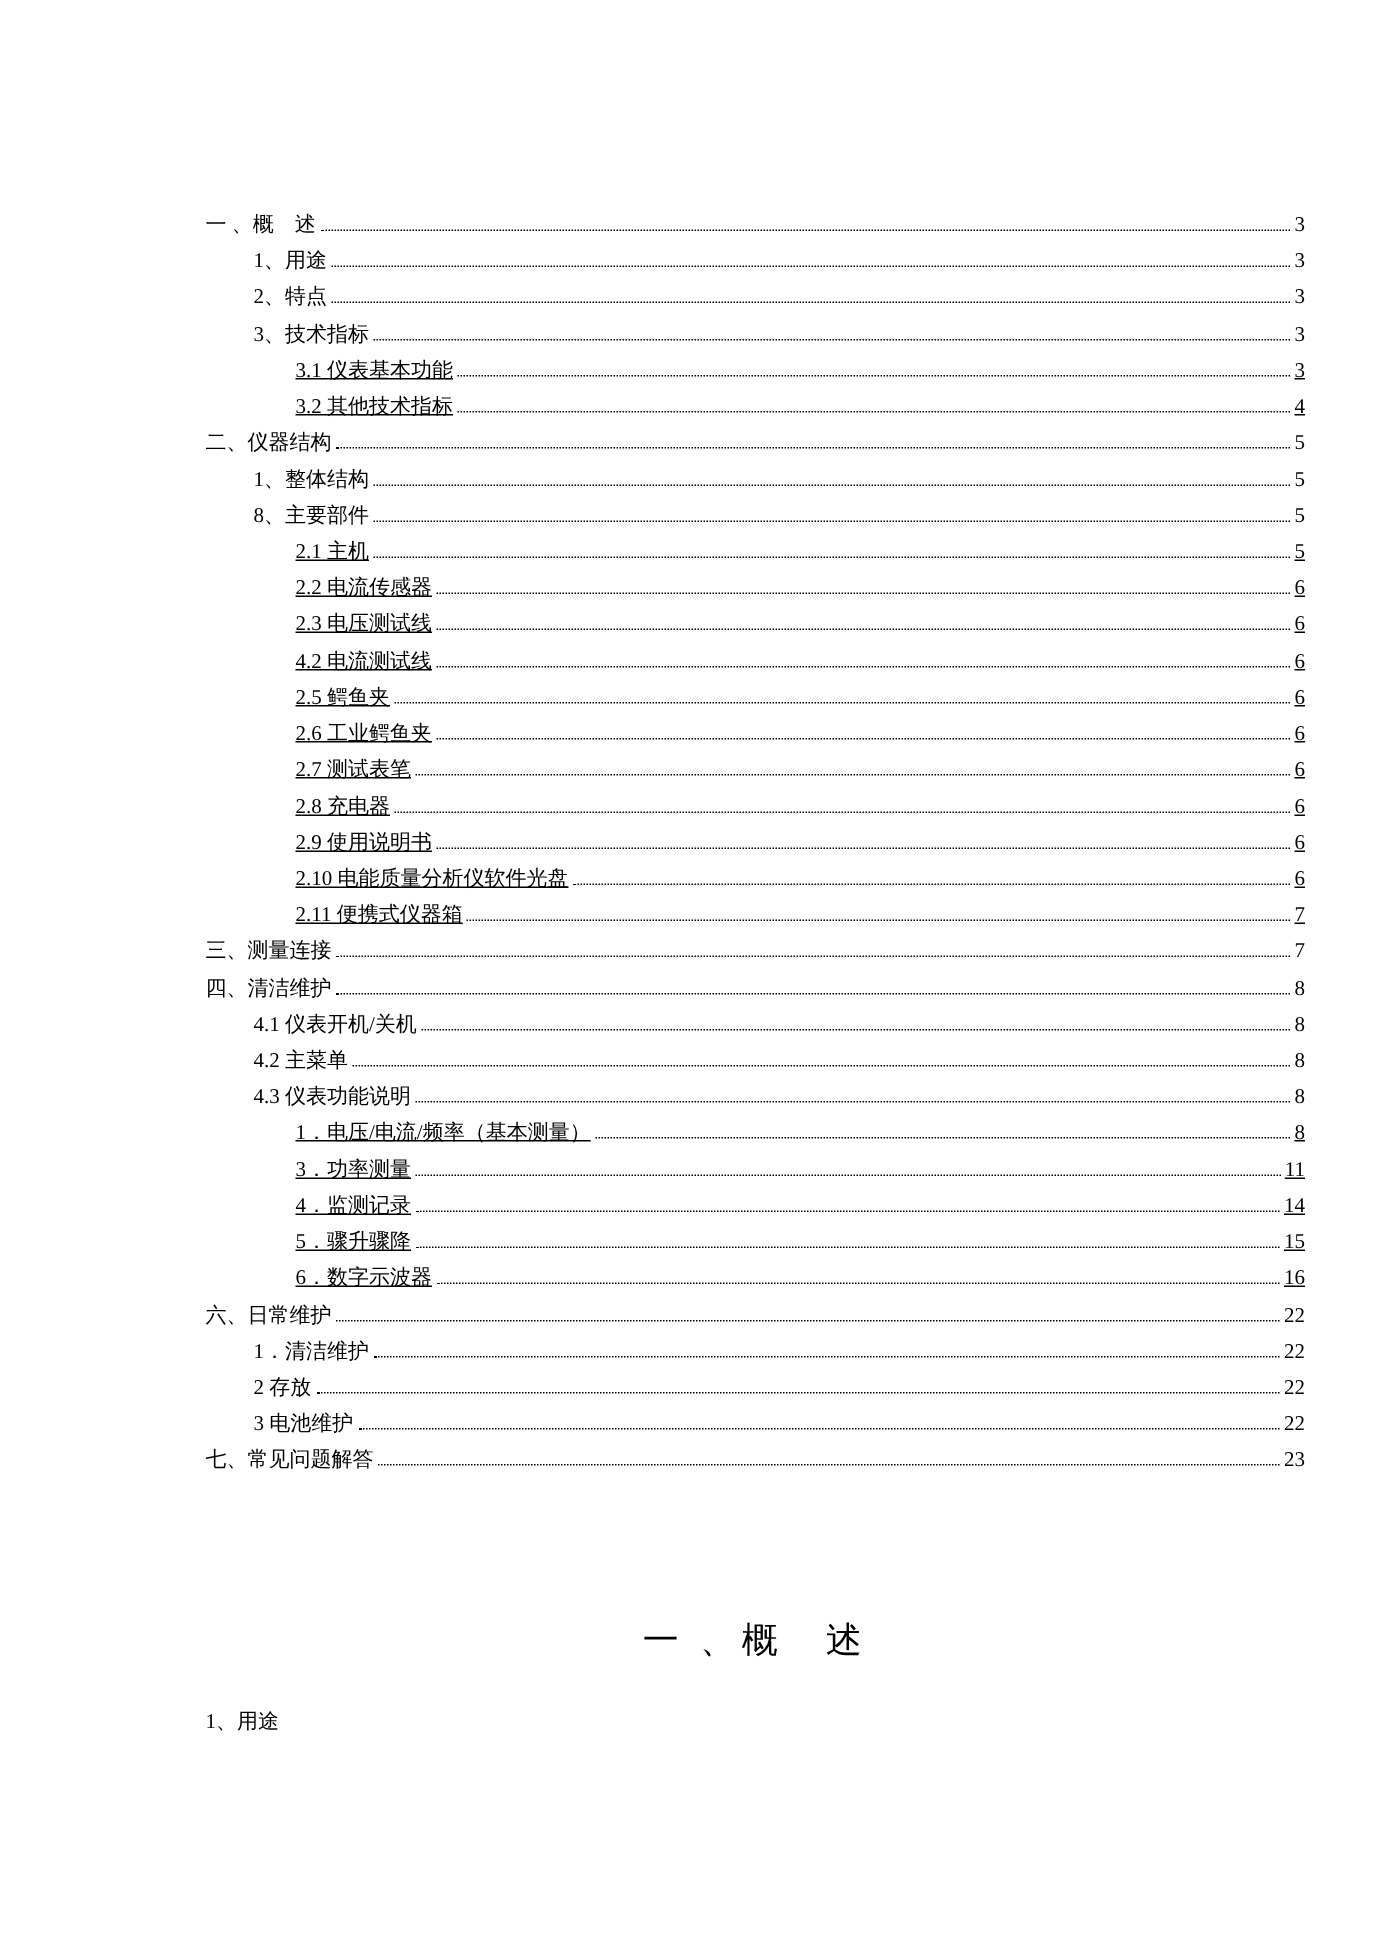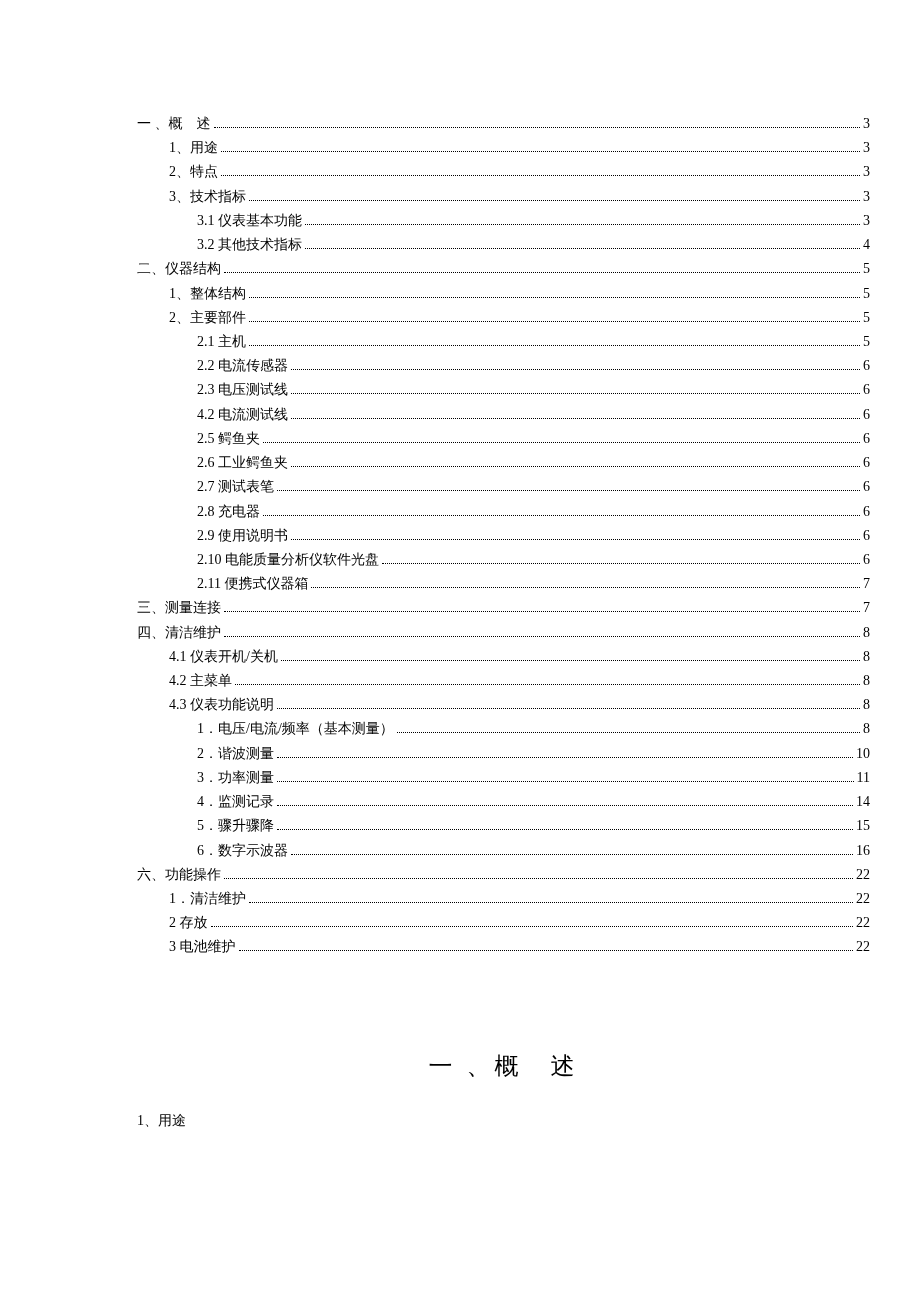--- a/index.html
+++ b/index.html
@@ -6,33 +6,34 @@
       margin: 0;
       padding: 0;
       background: #fff;
       font-family: "SimSun", "宋体", serif;
       font-size: 14px;
       color: #000;
       width: 920px;
     }
     .page {
       padding: 112px 50px 50px 137px;
+      margin-top: 27px;
     }
     .toc {
       width: 100%;
     }
     .toc-entry {
       display: flex;
       align-items: baseline;
       line-height: 1.73;
       white-space: nowrap;
     }
     .toc-entry.level-0 { padding-left: 0; }
     .toc-entry.level-1 { padding-left: 32px; }
-    .toc-entry.level-2 { padding-left: 60px; }
+    .toc-entry.level-2 { padding-left: 60px; text-decoration: underline; }
     .toc-title {
       flex: 0 0 auto;
     }
     .toc-leader {
       flex: 1 1 auto;
       border-bottom: 1px dotted #000;
       margin: 0 3px;
       height: 0.85em;
     }
     .toc-page {
@@ -91,21 +92,21 @@
         <span class="toc-title">二、仪器结构</span>
         <span class="toc-leader"></span>
         <span class="toc-page">5</span>
       </div>
       <div class="toc-entry level-1">
         <span class="toc-title">1、整体结构</span>
         <span class="toc-leader"></span>
         <span class="toc-page">5</span>
       </div>
       <div class="toc-entry level-1">
-        <span class="toc-title">2、主要部件</span>
+        <span class="toc-title">8、主要部件</span>
         <span class="toc-leader"></span>
         <span class="toc-page">5</span>
       </div>
       <div class="toc-entry level-2">
         <span class="toc-title">2.1 主机</span>
         <span class="toc-leader"></span>
         <span class="toc-page">5</span>
       </div>
       <div class="toc-entry level-2">
         <span class="toc-title">2.2 电流传感器</span>
@@ -181,61 +182,61 @@
         <span class="toc-title">4.3 仪表功能说明</span>
         <span class="toc-leader"></span>
         <span class="toc-page">8</span>
       </div>
       <div class="toc-entry level-2">
         <span class="toc-title">1．电压/电流/频率（基本测量）</span>
         <span class="toc-leader"></span>
         <span class="toc-page">8</span>
       </div>
       <div class="toc-entry level-2">
-        <span class="toc-title">2．谐波测量</span>
-        <span class="toc-leader"></span>
-        <span class="toc-page">10</span>
-      </div>
-      <div class="toc-entry level-2">
         <span class="toc-title">3．功率测量</span>
         <span class="toc-leader"></span>
         <span class="toc-page">11</span>
       </div>
       <div class="toc-entry level-2">
         <span class="toc-title">4．监测记录</span>
         <span class="toc-leader"></span>
         <span class="toc-page">14</span>
       </div>
       <div class="toc-entry level-2">
         <span class="toc-title">5．骤升骤降</span>
         <span class="toc-leader"></span>
         <span class="toc-page">15</span>
       </div>
       <div class="toc-entry level-2">
         <span class="toc-title">6．数字示波器</span>
         <span class="toc-leader"></span>
         <span class="toc-page">16</span>
       </div>
       <div class="toc-entry level-0">
-        <span class="toc-title">六、功能操作</span>
+        <span class="toc-title">六、日常维护</span>
         <span class="toc-leader"></span>
         <span class="toc-page">22</span>
       </div>
       <div class="toc-entry level-1">
         <span class="toc-title">1．清洁维护</span>
         <span class="toc-leader"></span>
         <span class="toc-page">22</span>
       </div>
       <div class="toc-entry level-1">
         <span class="toc-title">2 存放</span>
         <span class="toc-leader"></span>
         <span class="toc-page">22</span>
       </div>
       <div class="toc-entry level-1">
         <span class="toc-title">3 电池维护</span>
         <span class="toc-leader"></span>
         <span class="toc-page">22</span>
+      </div>
+      <div class="toc-entry level-0">
+        <span class="toc-title">七、常见问题解答</span>
+        <span class="toc-leader"></span>
+        <span class="toc-page">23</span>
       </div>
     </div>
 
   <div class="section-heading">一 、概　述</div>
   <div class="sub-heading">1、用途</div>
 </div>
 
 </body></html>

